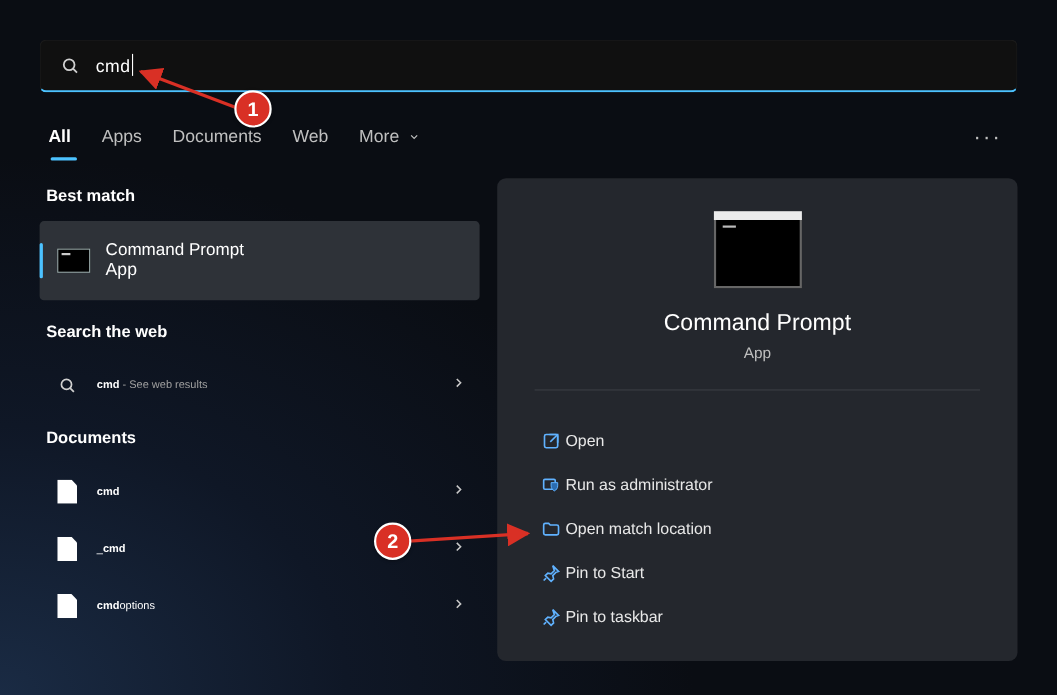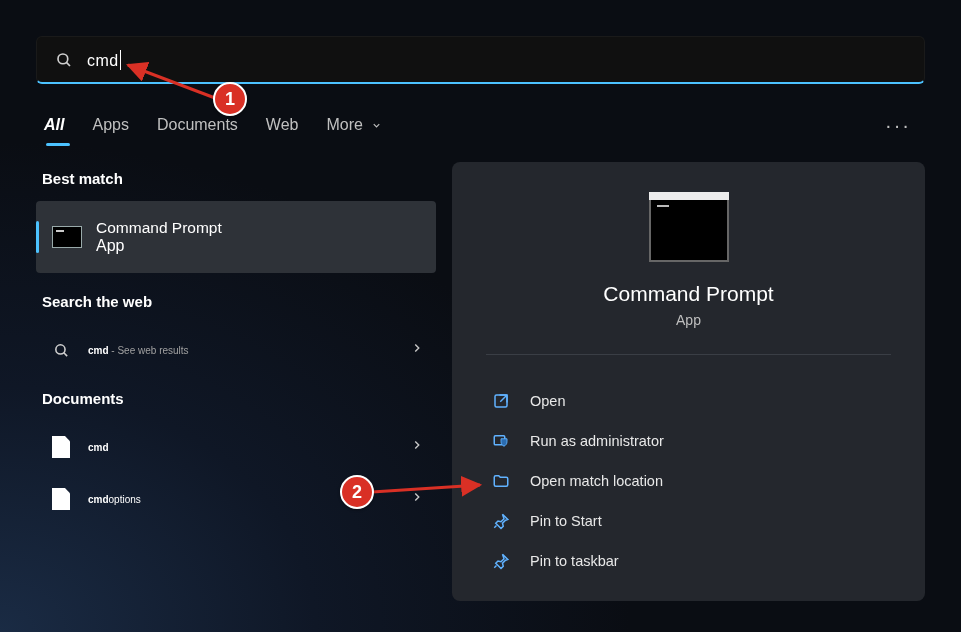--- a/index.html
+++ b/index.html
@@ -28,21 +28,21 @@
     font-size: 16px; color: #ffffff; letter-spacing: .5px;
   }
   .cursor {
     display:inline-block; width:1px; height:20px; background:#fff;
     vertical-align:-4px; margin-left:1px;
   }
 
   
   .tabs { display:flex; align-items:center; gap: 28px; margin-top: 22px; padding: 0 8px; }
   .tab { font-size: 16px; color: #c0c0c0; padding: 10px 0; position:relative; cursor:default; }
-  .tab.active { color: #ffffff; font-weight: 600; font-style: italic; }
+  .tab.active { color: #ffffff; font-weight: 600; }
   .tab.active::after {
     content:""; position:absolute; left: 2px; right: 2px; bottom: -2px;
     height: 3px; background: #4cc2ff; border-radius: 2px;
     width: 24px;
   }
   .tab.more svg { margin-left:4px; vertical-align:-1px; }
   .tabs-spacer { flex:1; }
   .more-menu { color:#c0c0c0; font-size:20px; letter-spacing:2px; padding:4px 6px; }
 
   
@@ -105,21 +105,21 @@
     background:#ececec;
   }
   .right .big-icon::after {
     content:""; position:absolute; left:6px; top:5px; width:12px; height:2px; background:#bbb;
   }
   .right .title { text-align:center; font-size:21px; font-weight:400; }
   .right .subtitle { text-align:center; font-size:14px; color:#bfbfbf; margin-top:6px; }
   .right hr { border:none; border-top:1px solid #3a3e45; margin: 26px 14px; }
 
   .action {
-    display:flex; align-items:center; gap:20px;
+    display:flex; align-items:center; gap:4px;
     padding: 8px 20px; height:40px;
     font-size:14.5px; color:#e8e8e8;
     border-radius:4px;
   }
   .action svg { flex:0 0 auto; }
 
   
   .annot { position:absolute; pointer-events:none; }
   .badge {
     width:34px; height:34px; border-radius:50%;
@@ -191,20 +191,29 @@
       <div class="item">
         <span class="ico">
             <span class="doc-icon"></span>
           </span>
         <span class="lbl"><span></span><b>cmd</b><span></span></span>
         <span class="chev"><svg width="14" height="14" viewBox="0 0 24 24" fill="none" stroke="#c8c8c8" stroke-width="2.4">
               <polyline points="9 6 15 12 9 18"></polyline>
             </svg></span>
       </div>
 
+      <div class="item">
+        <span class="ico">
+            <span class="doc-icon"></span>
+          </span>
+        <span class="lbl"><span>_</span><b>cmd</b><span></span></span>
+        <span class="chev"><svg width="14" height="14" viewBox="0 0 24 24" fill="none" stroke="#c8c8c8" stroke-width="2.4">
+              <polyline points="9 6 15 12 9 18"></polyline>
+            </svg></span>
+      </div>
 
       <div class="item">
         <span class="ico">
             <span class="doc-icon"></span>
           </span>
         <span class="lbl"><span></span><b>cmd</b><span>options</span></span>
         <span class="chev"><svg width="14" height="14" viewBox="0 0 24 24" fill="none" stroke="#c8c8c8" stroke-width="2.4">
               <polyline points="9 6 15 12 9 18"></polyline>
             </svg></span>
       </div>

